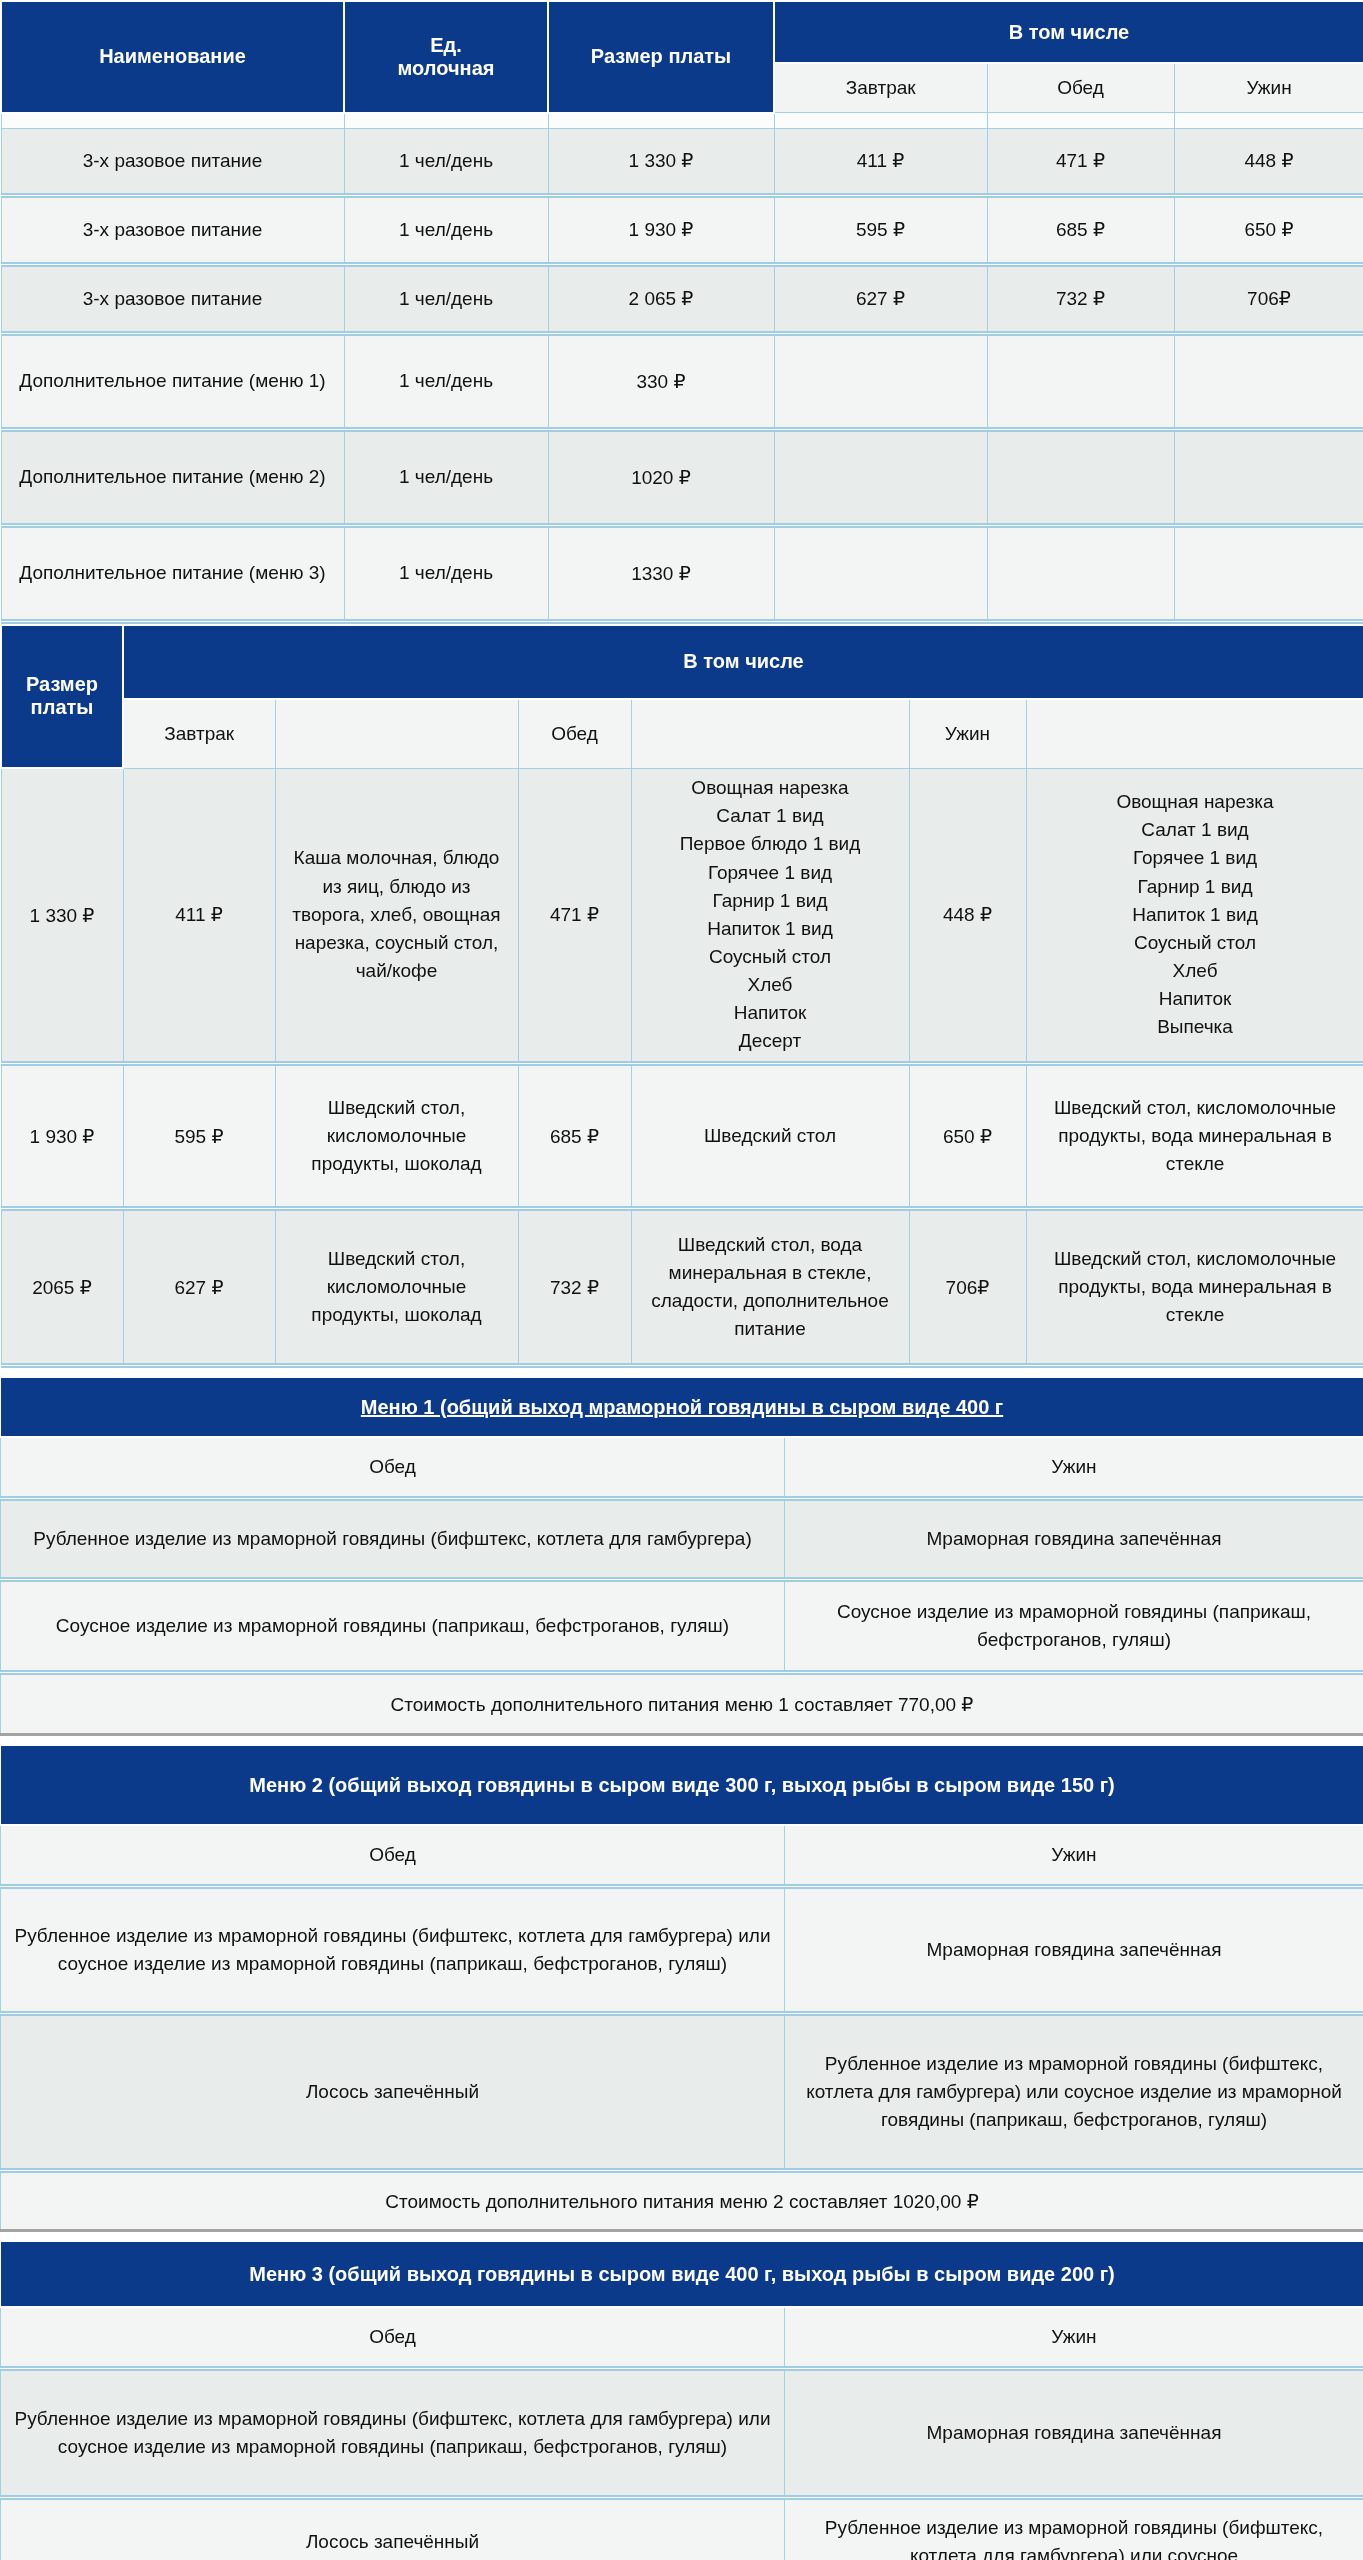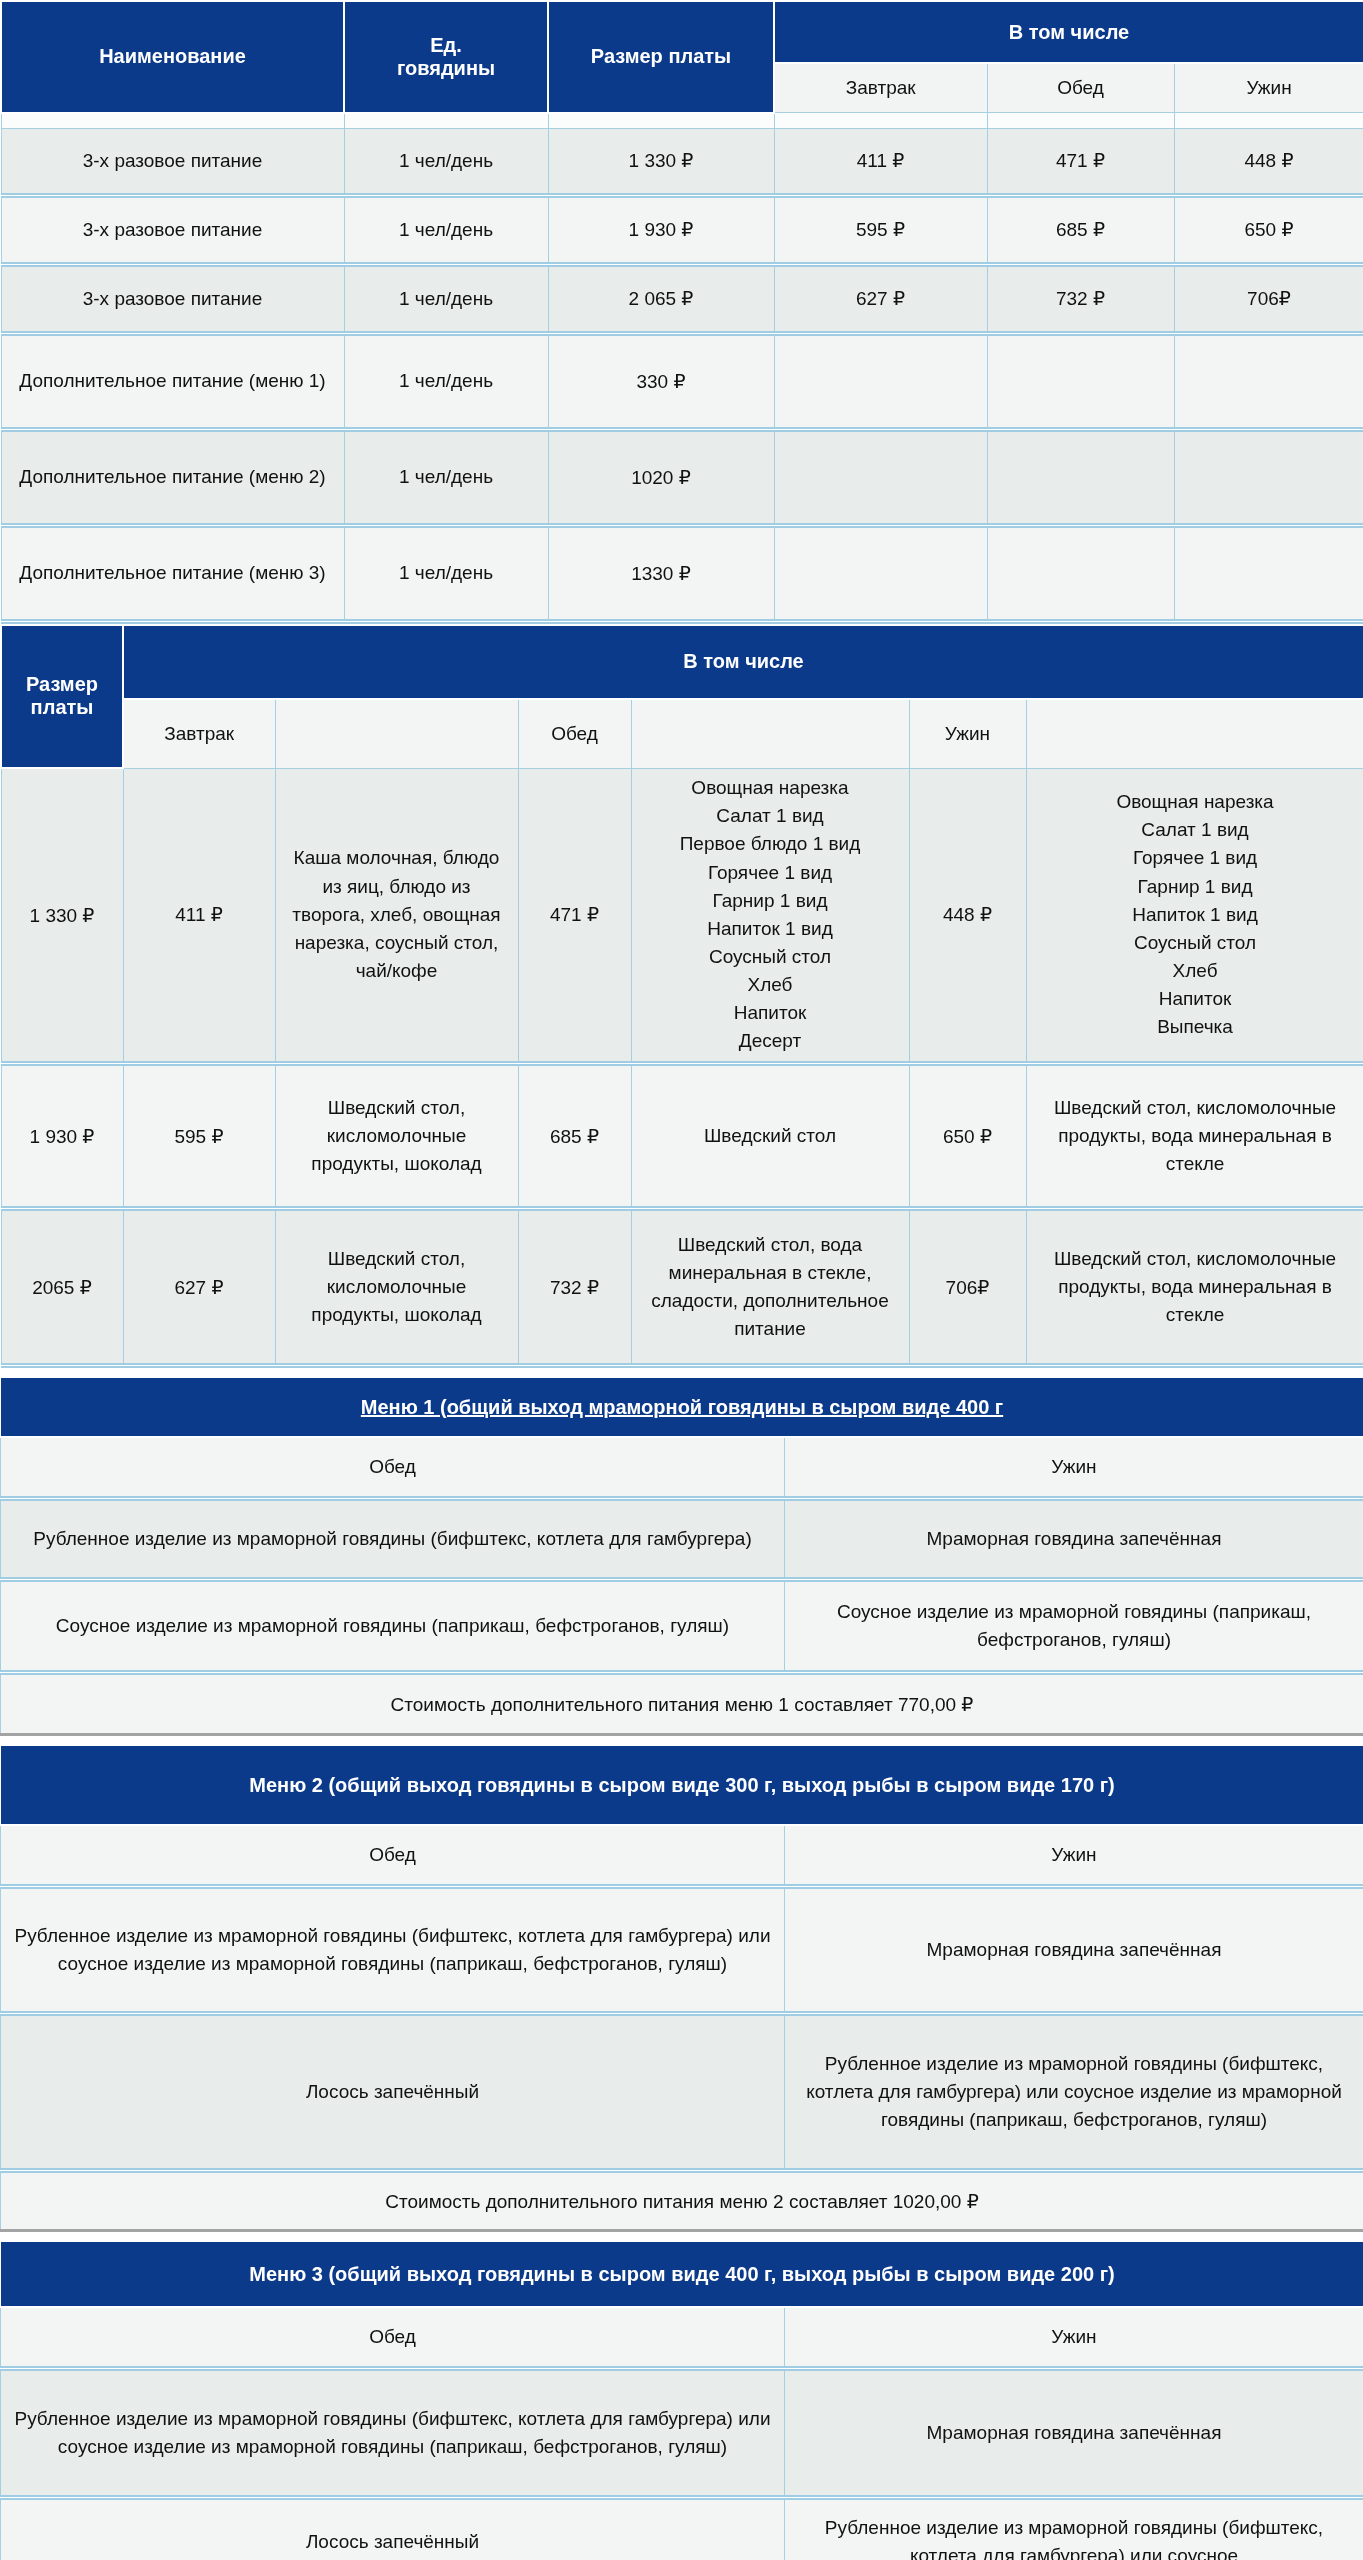--- a/index.html
+++ b/index.html
@@ -52,21 +52,21 @@
         <col style="width:204px">
         <col style="width:226px">
       <col style="width:213px">
         <col style="width:187px">
         <col style="width:190px">
     </colgroup>
     <tbody>
       <tr class="hrow1">
         <th class="navy" rowspan="2">Наименование</th>
         <th class="navy pre" rowspan="2">Ед.
-говядины</th>
+молочная</th>
         <th class="navy" rowspan="2">Размер платы</th>
         <th class="navy" colspan="3">В том числе</th>
       </tr>
       <tr class="subhead hrow2">
         <td>Завтрак</td>
         <td>Обед</td>
         <td>Ужин</td>
       </tr>
       <tr class="spacer">
         <td></td>
@@ -224,21 +224,21 @@
     </tbody>
   </table>
 
   <table class="menu m2">
     <colgroup>
         <col style="width:784px">
         <col style="width:579px">
       </colgroup>
     <tbody>
       <tr class="banner">
-        <td colspan="2">Меню 2 (общий выход говядины в сыром виде 300 г, выход рыбы в сыром виде 170 г)</td>
+        <td colspan="2">Меню 2 (общий выход говядины в сыром виде 300 г, выход рыбы в сыром виде 150 г)</td>
       </tr>
       <tr class="light mhead">
         <td>Обед</td>
         <td>Ужин</td>
       </tr>
       <tr class="light mr0">
         <td class="lh">Рубленное изделие из мраморной говядины (бифштекс, котлета для гамбургера) или соусное изделие из мраморной говядины (паприкаш, бефстроганов, гуляш)</td>
         <td class="lh">Мраморная говядина запечённая</td>
       </tr>
       <tr class="dark mr1">

